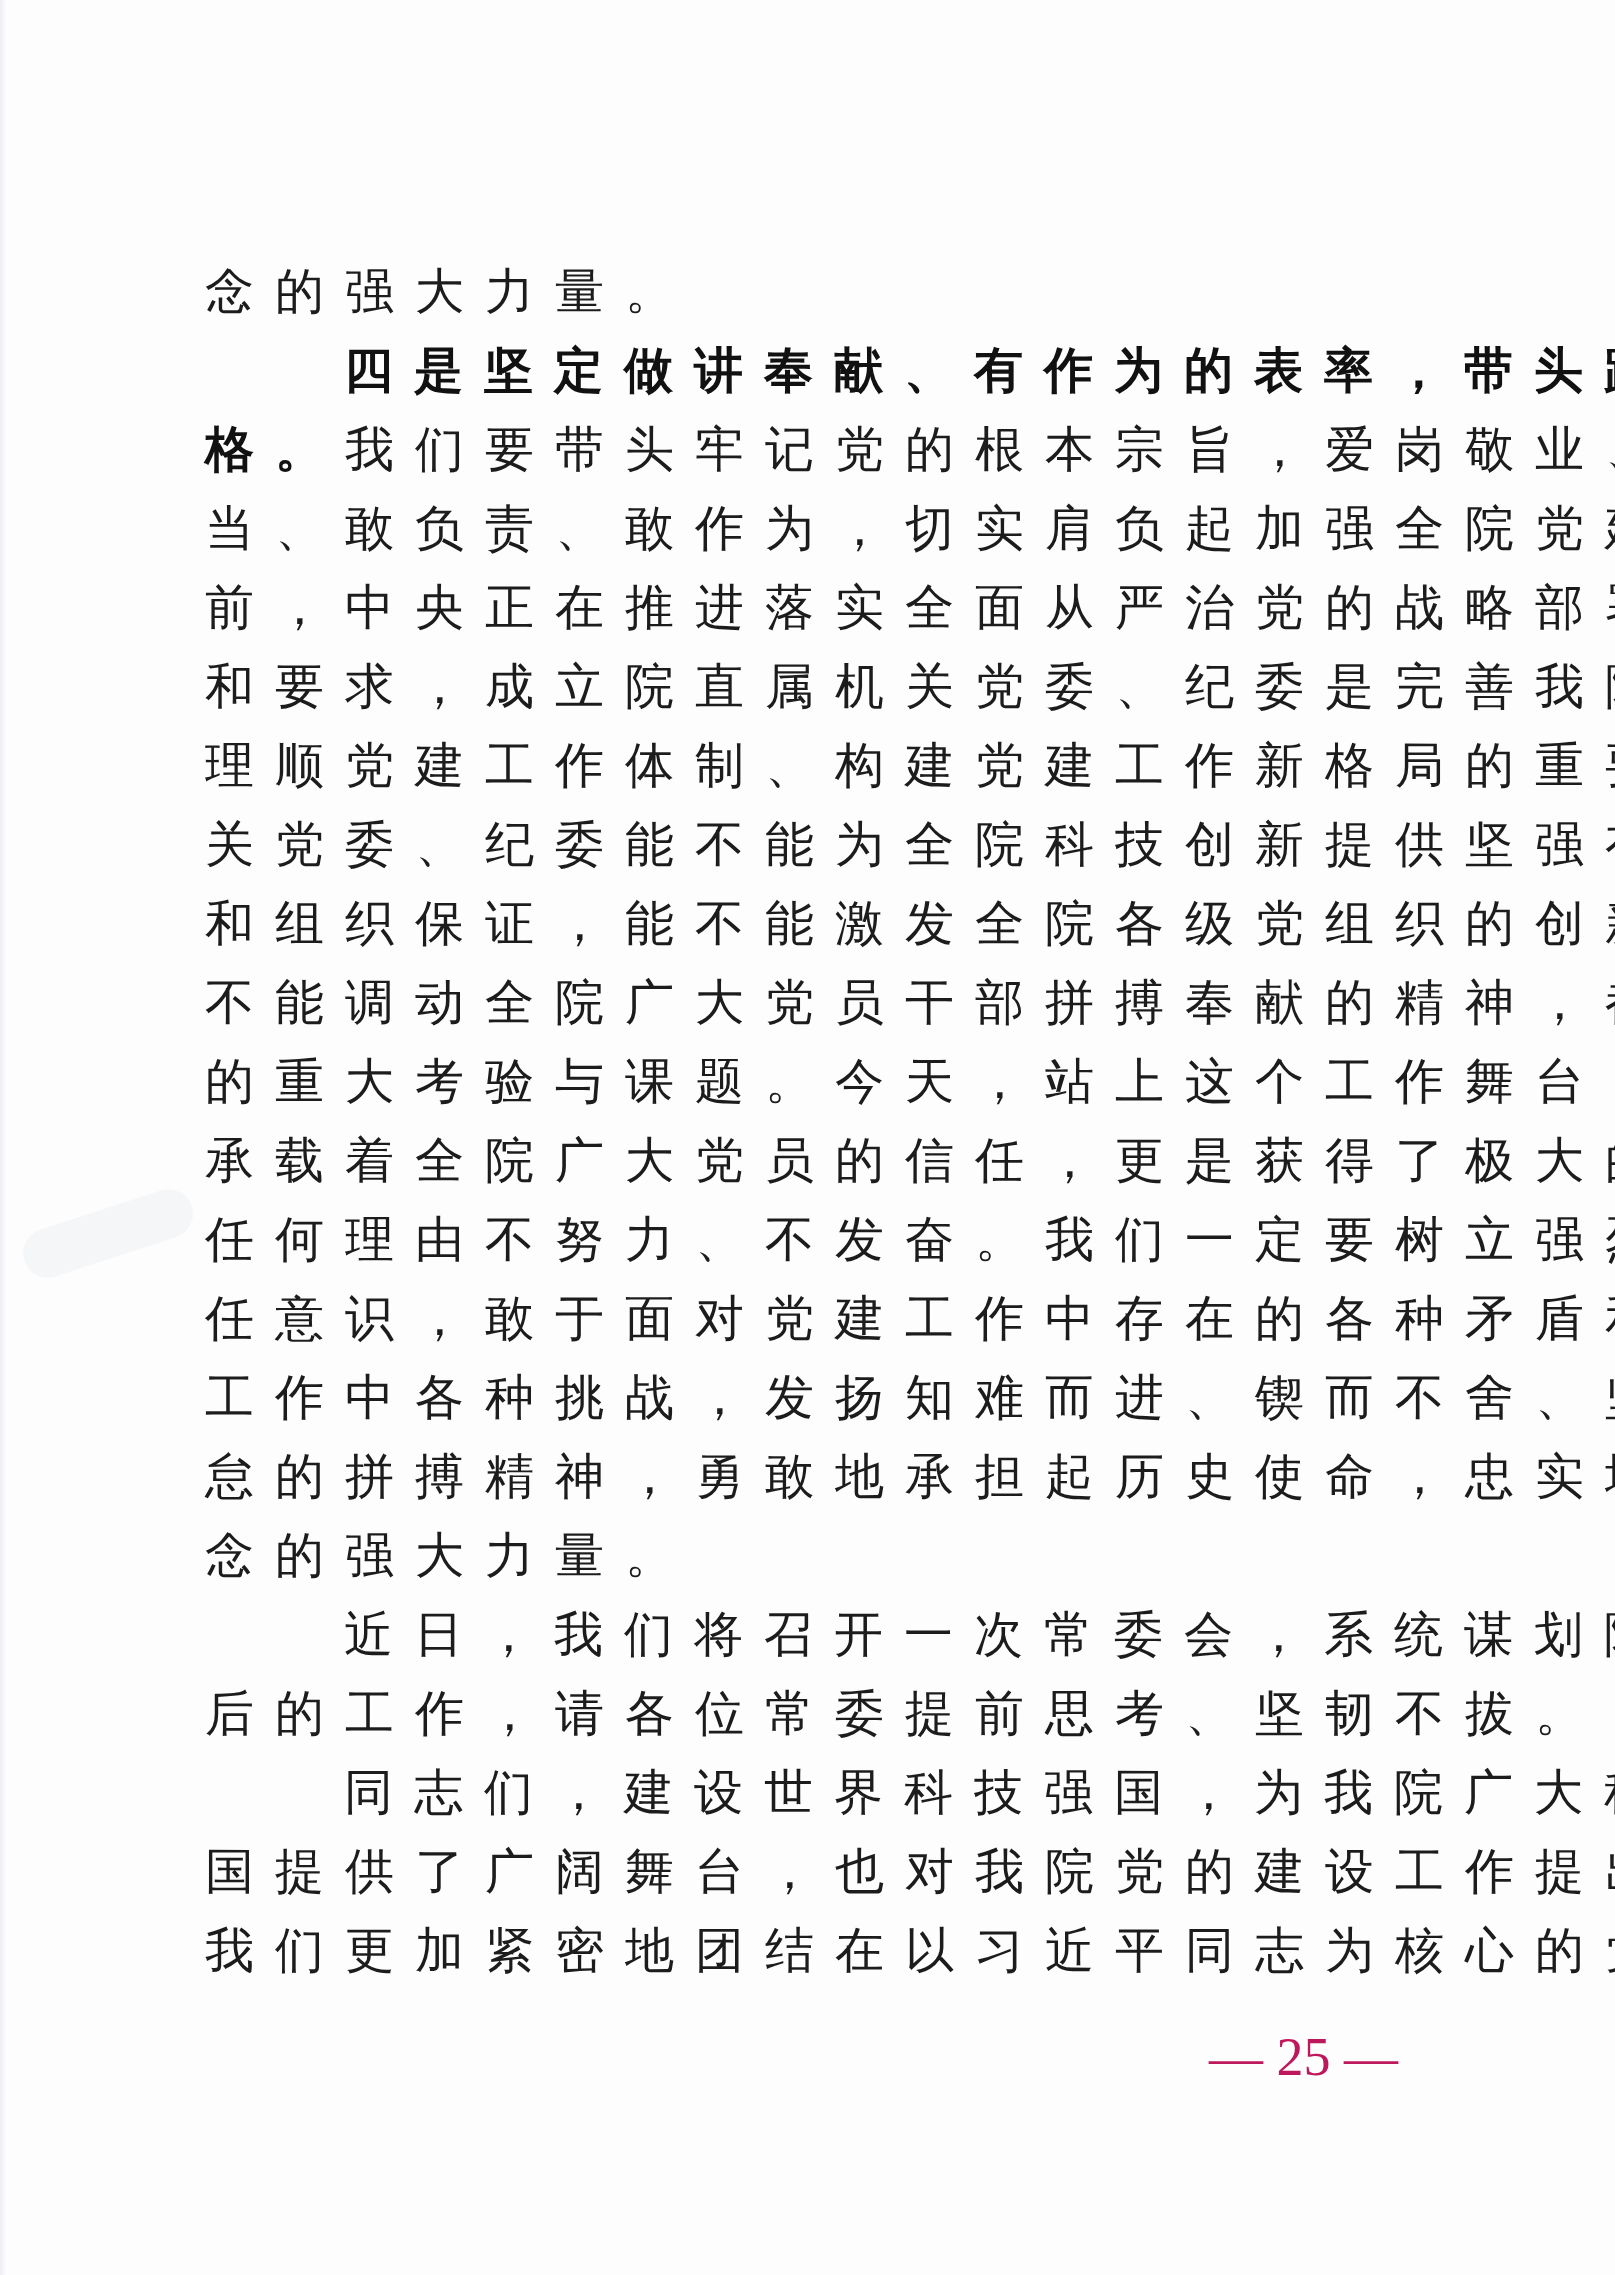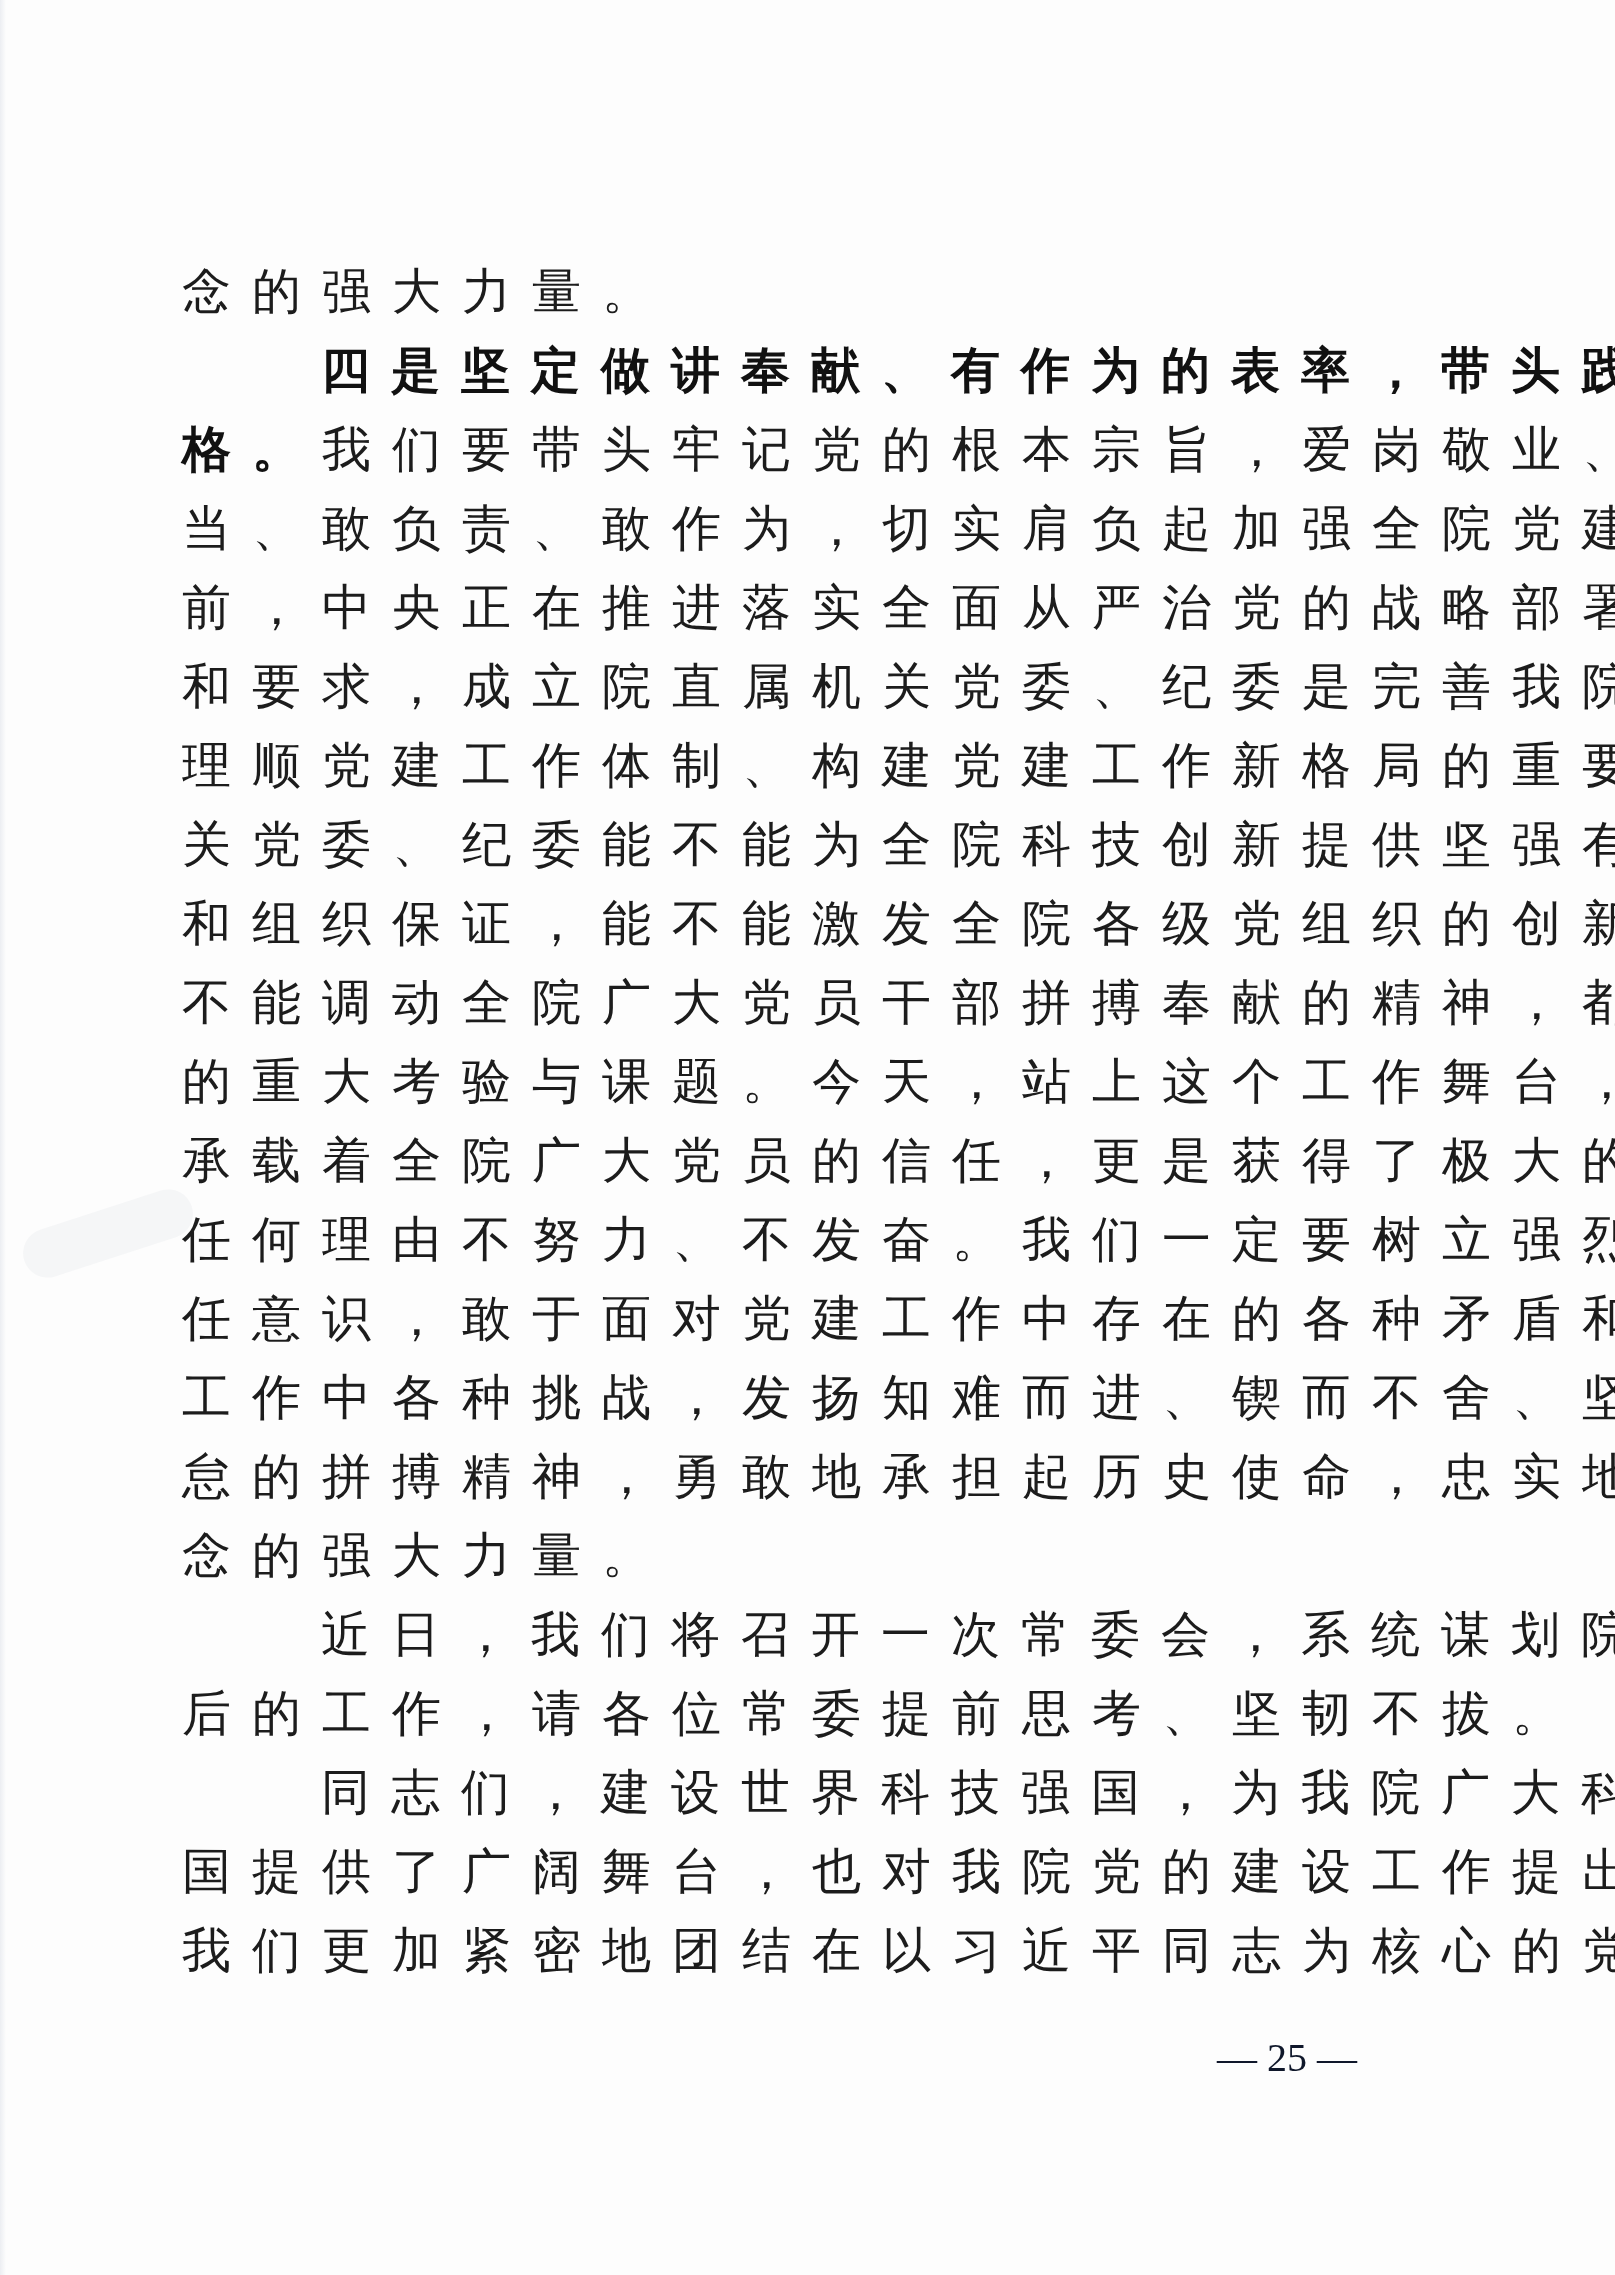--- a/index.html
+++ b/index.html
@@ -16,43 +16,43 @@
     background: linear-gradient(to right, #eceef2, #fdfdfd);
   }
   .scan-smudge {
     position: absolute; left: 19.5px; top: 1209px; width: 176px; height: 49px;
     background: rgba(210,214,222,0.18);
     transform: rotate(-18deg);
     border-radius: 39px;
   }
   .body-text {
     position: absolute;
-    left: 182px;
+    left: 205px;
     top: 252px;
     width: 1195px;
   }
   .line {
     height: 79px;
     line-height: 79px;
     font-size: 49px;
     letter-spacing: 21px;
     white-space: nowrap;
   }
   .line.indent { padding-left: 139px; }
   .bold { font-weight: bold; color: #111; }
   .page-number {
     position: absolute;
     left: 1209px;
     top: 2030px;
     width: 156px;
     text-align: center;
     font-family: "Liberation Serif", "DejaVu Serif", serif;
-    font-size: 40px;
+    font-size: 54px;
     line-height: 55px;
-    color: #0f172a;
+    color: #be185d;
     white-space: nowrap;
   }
 </style>
 </head>
 <body>
 
 <div class="page-edge"></div>
 <div class="scan-smudge"></div>
 
 <div class="body-text">

